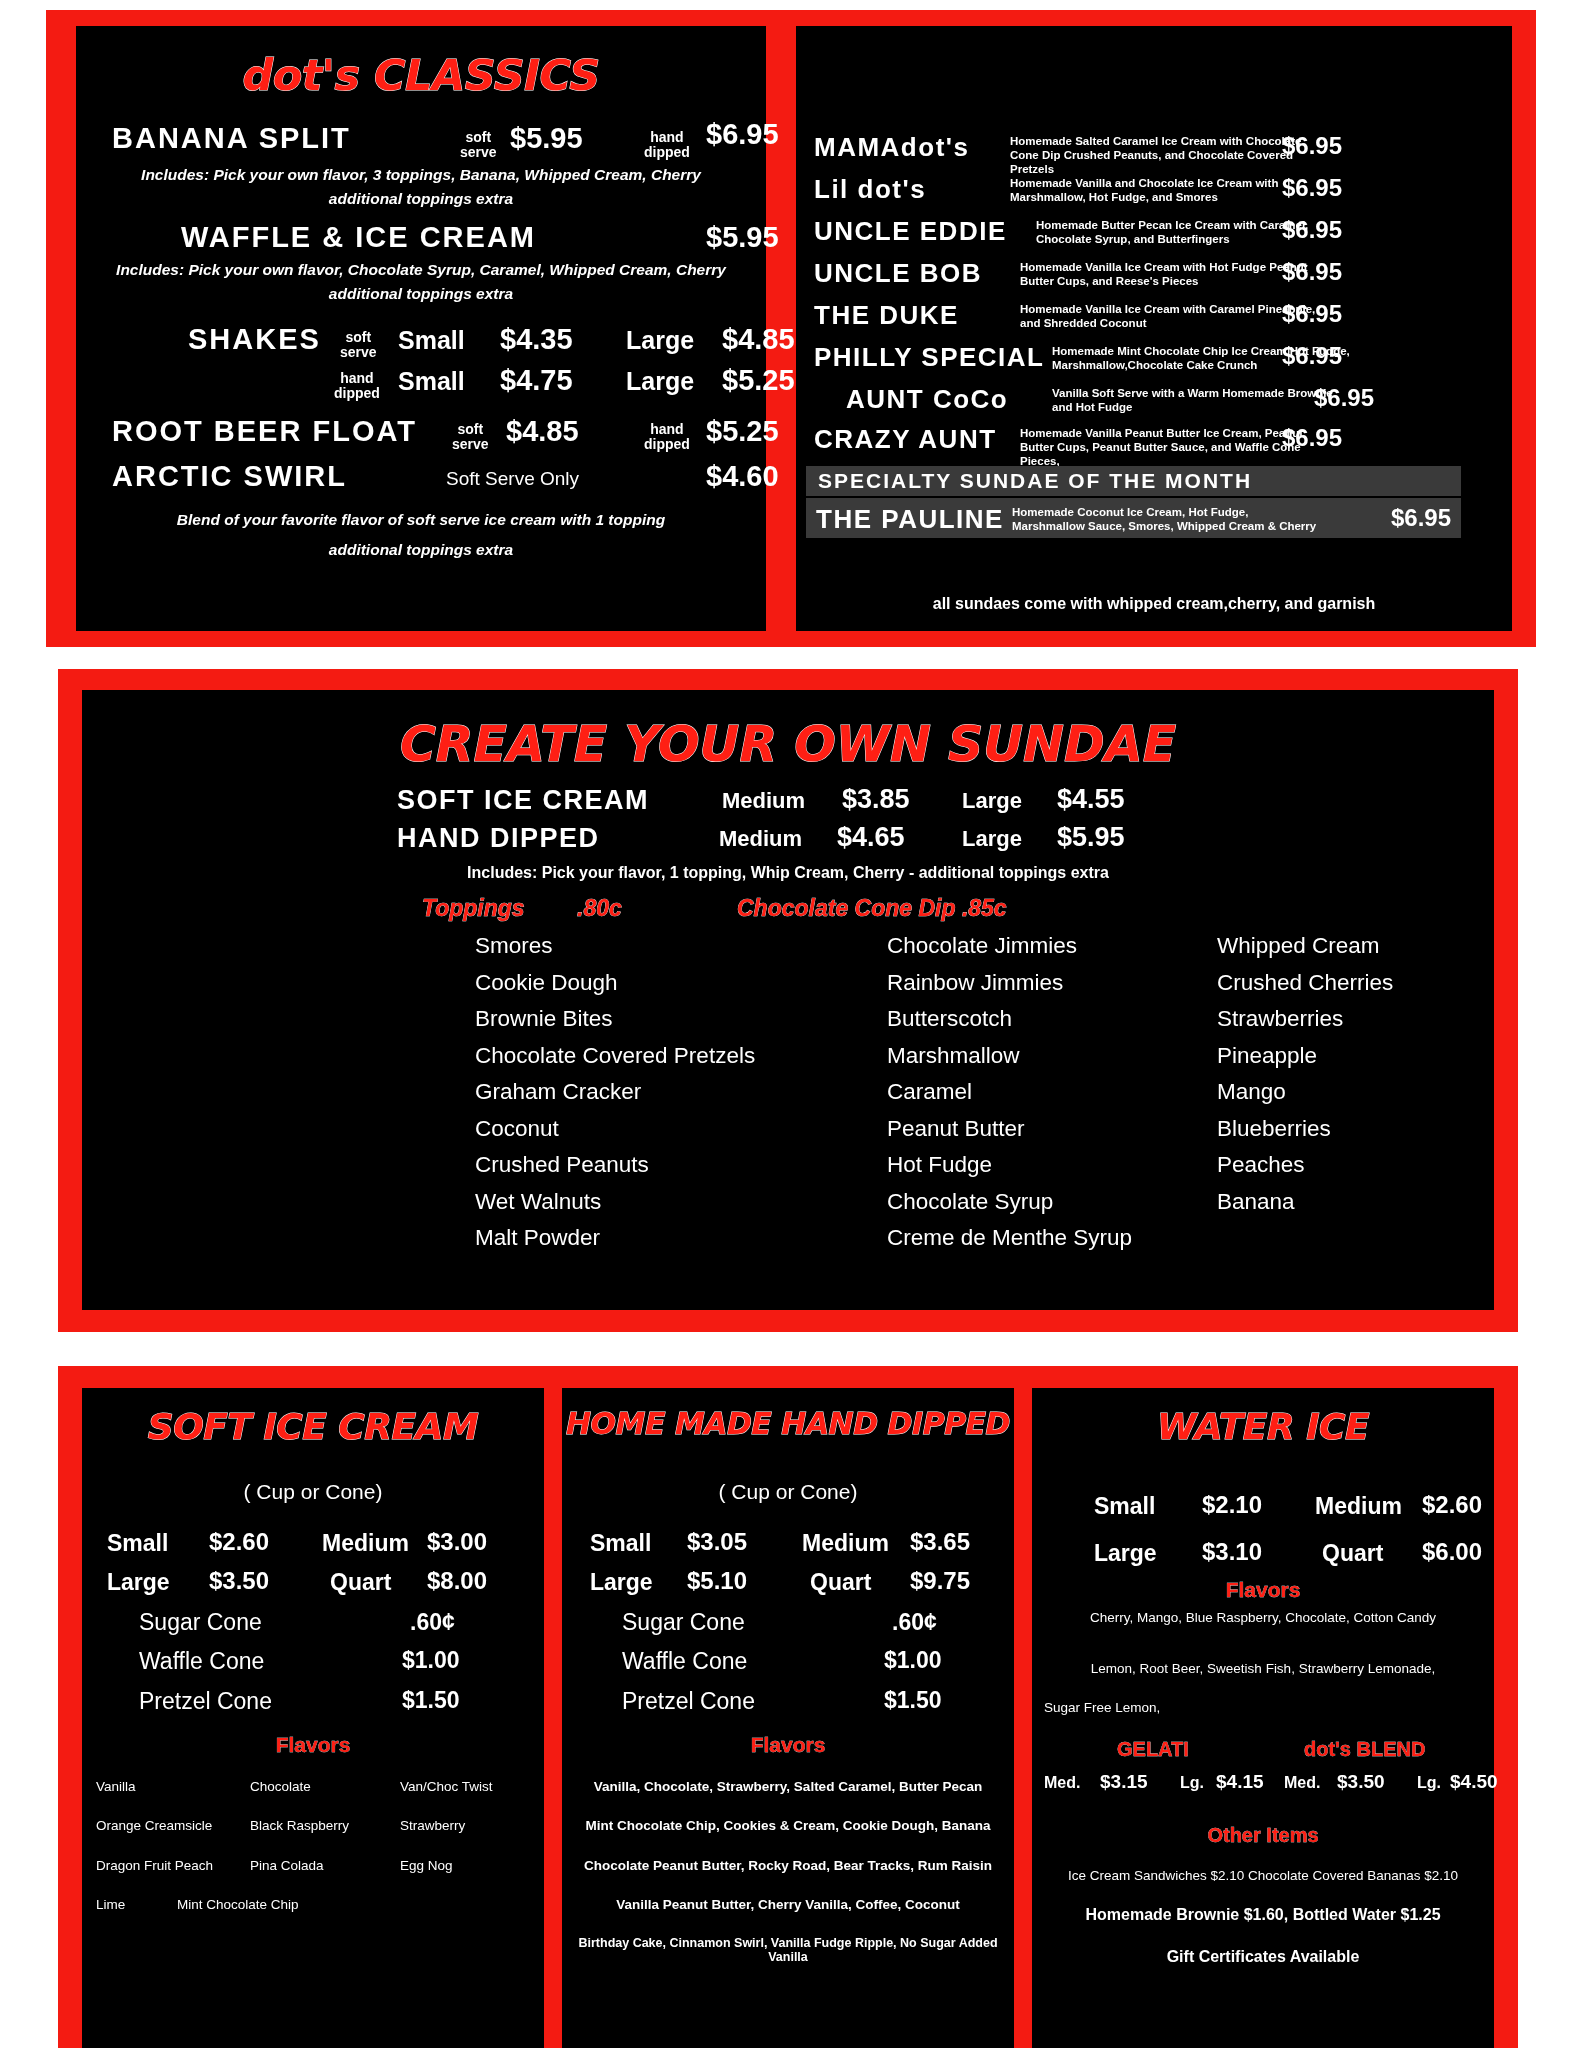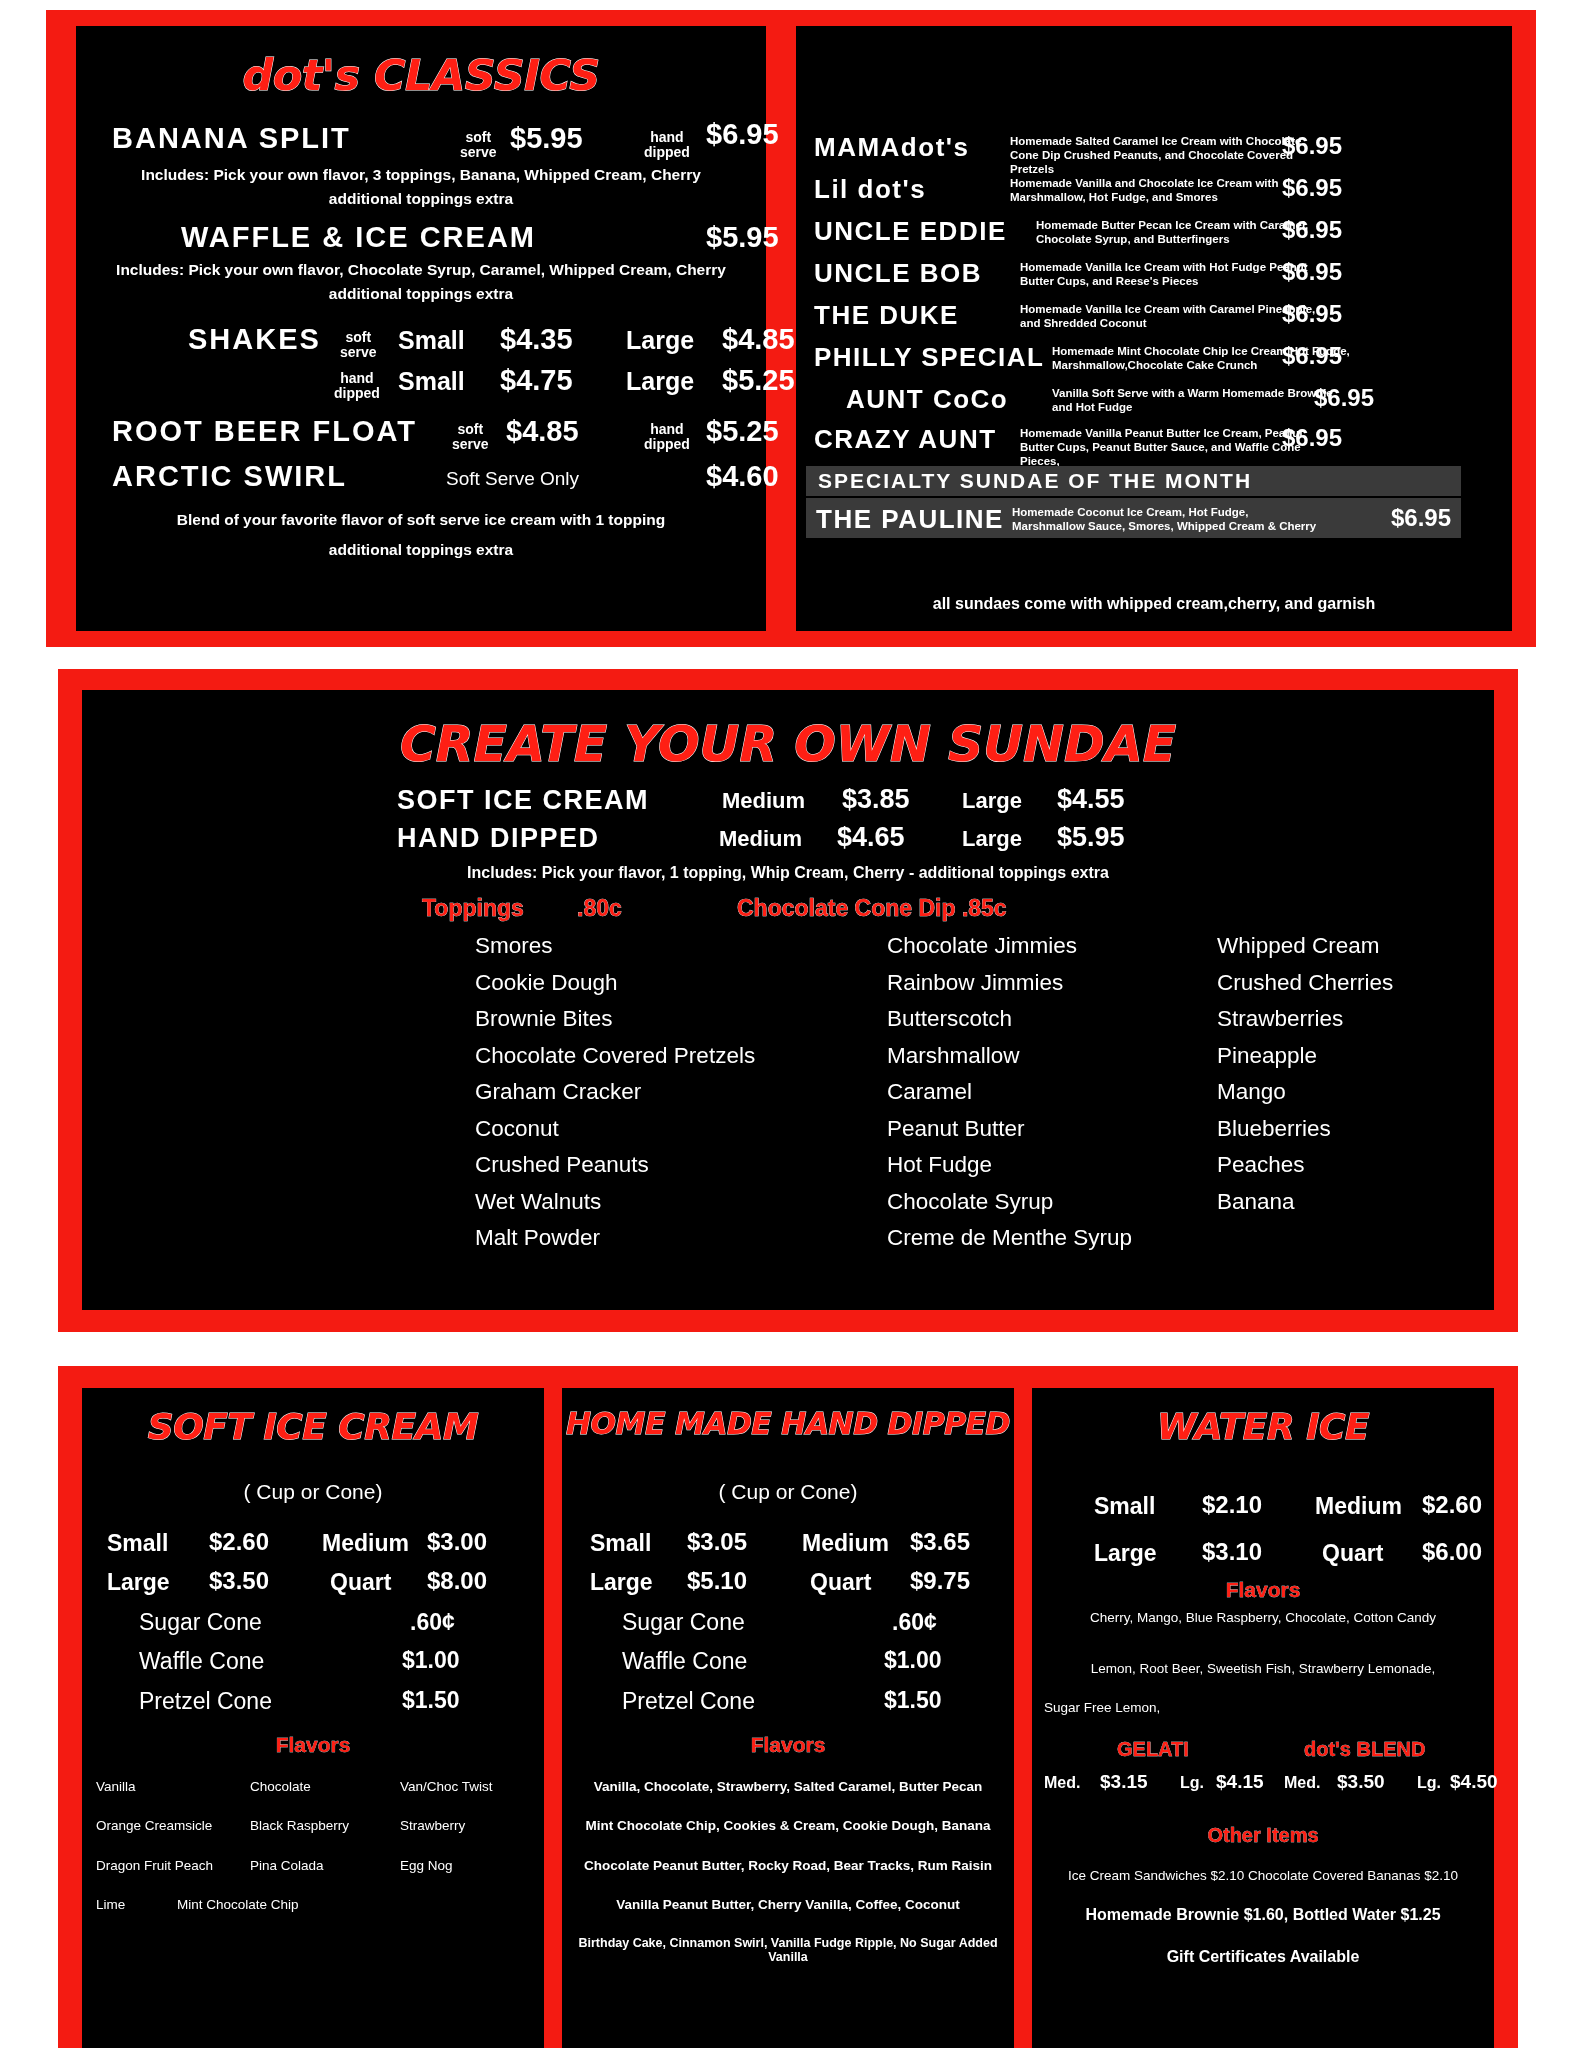--- a/index.html
+++ b/index.html
@@ -68,20 +68,21 @@
     font-weight: bold;
     line-height: 1.05;
     text-align: center;
     display: inline-block;
   }
   .desc {
     font-size: 15.5px;
     font-weight: bold;
     color: #ffffff;
     text-align: center;
+    font-style: italic;
   }
 
   
   #spec-title {
     position: absolute;
     left: 0; top: 24px; width: 100%;
     font-size: 40px;
   }
   .spec-row {
     position: absolute;
@@ -176,20 +177,21 @@
     color: #fff;
     font-size: 16px;
     font-weight: bold;
   }
   .cyo-head {
     position: absolute;
     top: 168px;
     color: #ff1f14;
     font-weight: bold;
     font-size: 23px;
+    font-style: italic;
     -webkit-text-stroke: 0.6px #fff;
     paint-order: stroke fill;
   }
   .topcol {
     position: absolute;
     top: 205px;
     color: #fff;
     font-size: 22.5px;
     font-weight: normal;
   }

